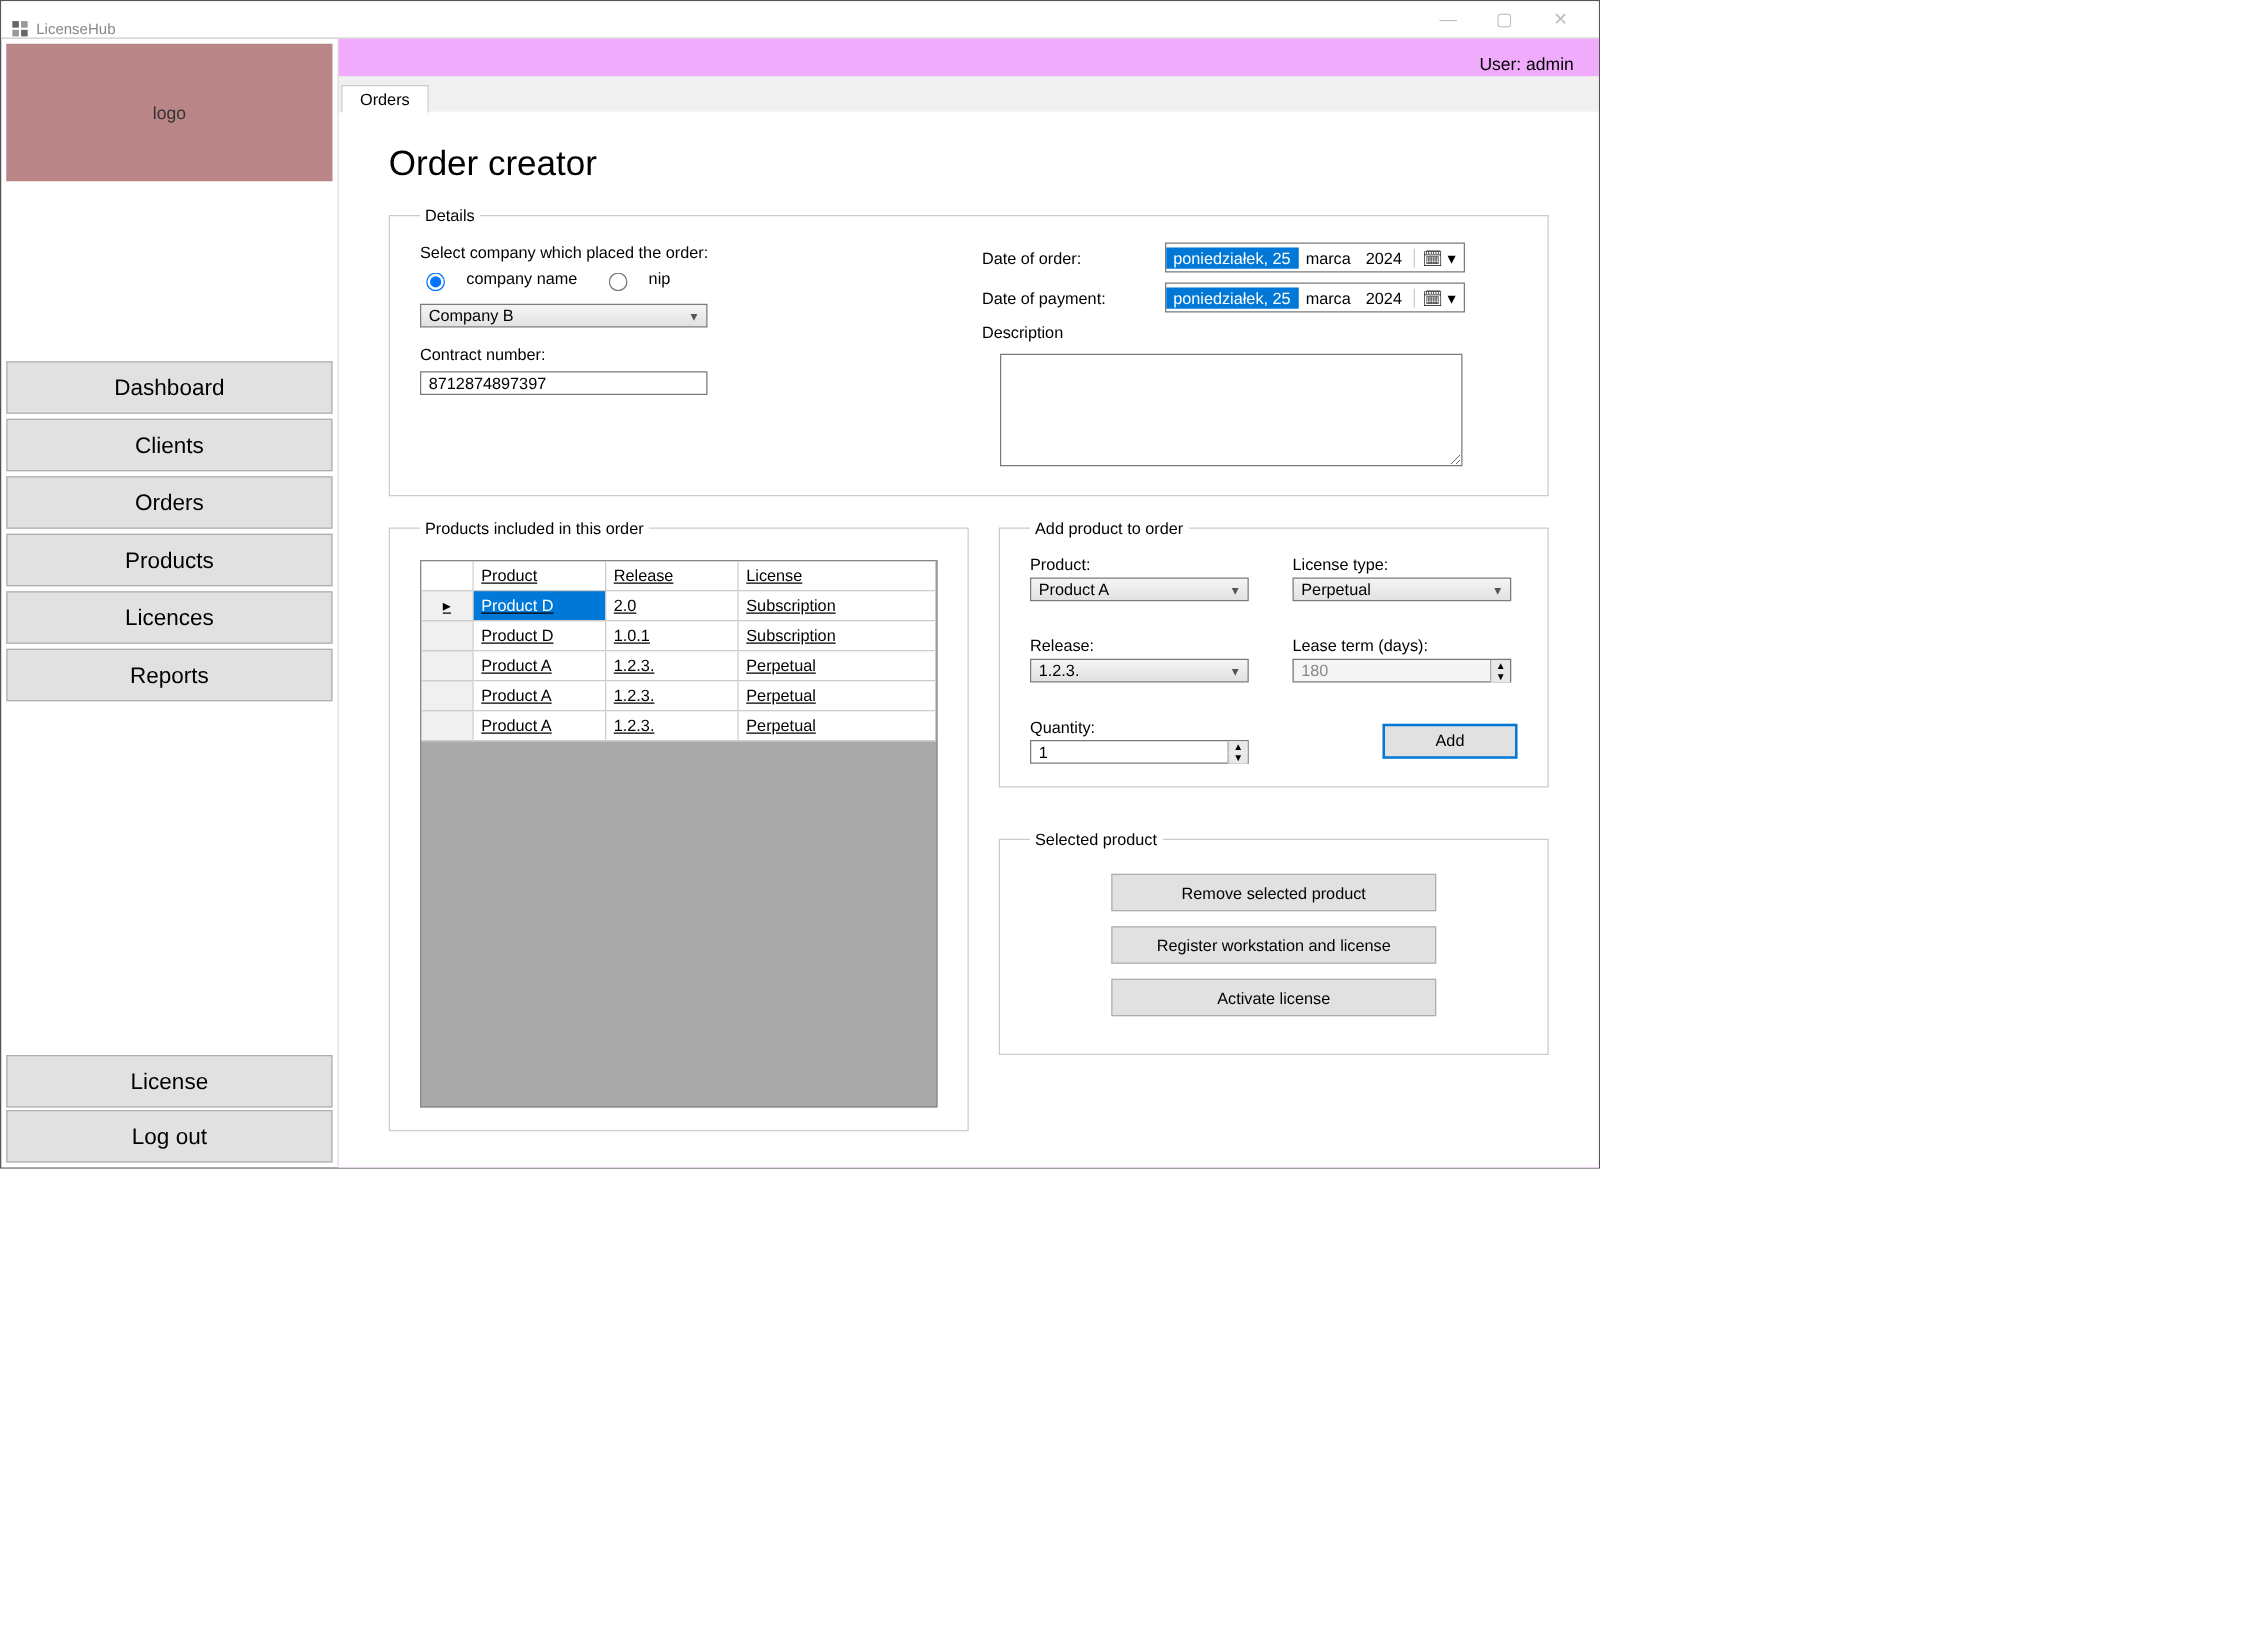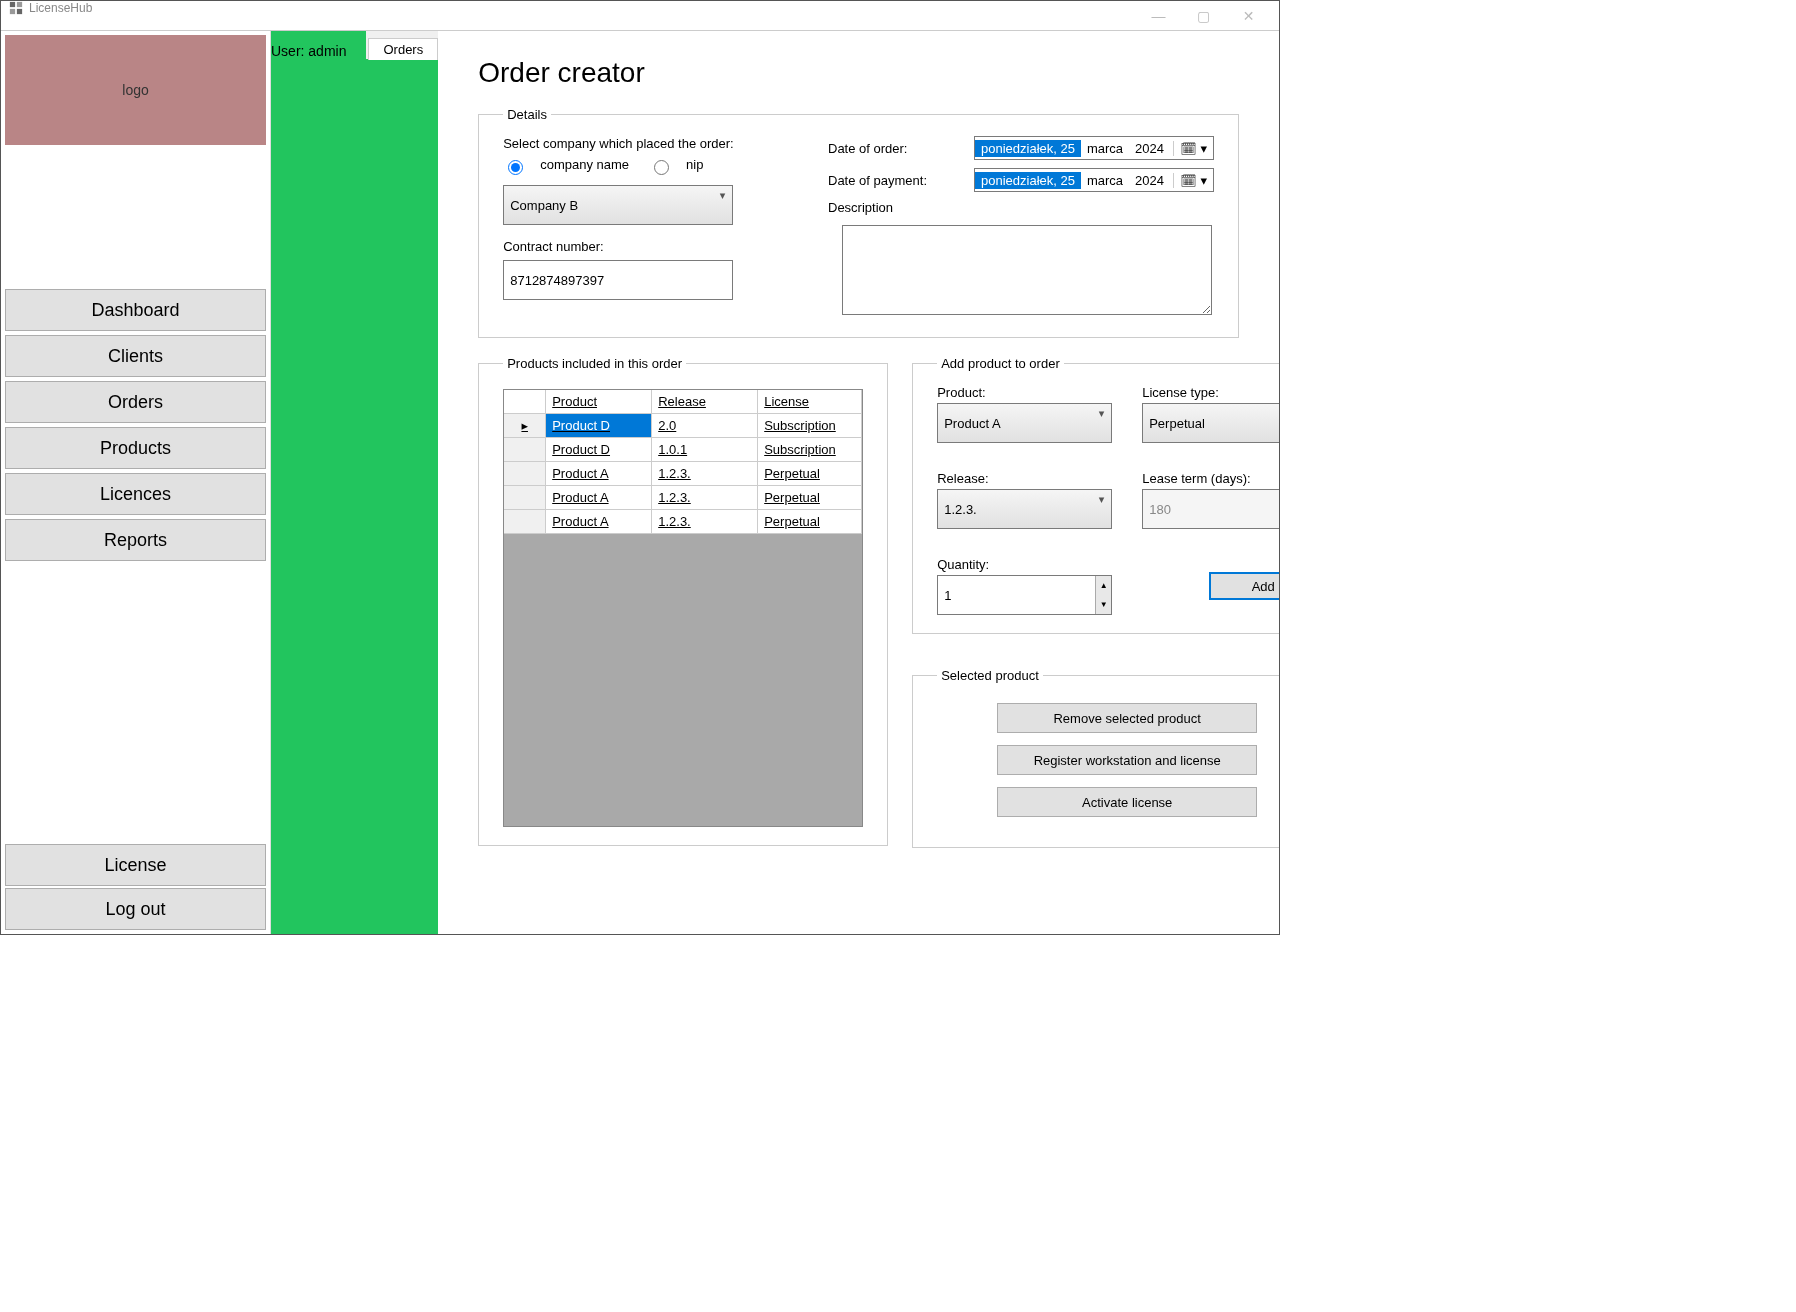--- a/index.html
+++ b/index.html
@@ -12,21 +12,21 @@
   background: #fff;
   display: flex;
   flex-direction: column;
   position: relative;
 }
 .titlebar {
   height: 30px;
   background: #fff;
   border-bottom: 1px solid #ccc;
   display: flex;
-  align-items: flex-start;
+  align-items: flex-end;
   padding: 0 8px;
   color: #888;
   font-size: 12px;
 }
 .titlebar .app-icon {
   width: 14px;
   height: 14px;
   margin-right: 6px;
   display: inline-block;
 }
@@ -77,24 +77,24 @@
   align-items: center;
   justify-content: center;
   cursor: pointer;
 }
 .sidebar-bottom {
   margin-top: auto;
 }
 .main {
   flex: 1;
   display: flex;
-  flex-direction: row;
+  flex-direction: column;
   min-width: 0;
   padding: 0;
-  background: #22c55e;
+  background: #f0abfc;
 }
 .user-row {
   text-align: right;
   padding: 12px 20px 2px 0;
   font-size: 14px;
 }
 .tabbar {
   height: 28px;
   border-bottom: 0;
   background: #f0f0f0;
@@ -135,21 +135,21 @@
   display: flex;
   gap: 60px;
 }
 .details-left { flex: 1; }
 .details-right { flex: 1.1; }
 .lbl { font-size: 13px; margin-bottom: 6px; display:block;}
 .radio-row { margin: 6px 0 10px 0; display:flex; gap:20px; align-items:center;}
 .radio-row label { font-size: 13px; display:flex; align-items:flex-start; gap:14px;}
 input[type=radio]{ width:15px; height:15px;}
 .combo, .textin, .datein, .numin {
-  height: 40px;
+  height: 19px;
   font-size: 13px;
   padding: 2px 6px;
   border: 1px solid #7a7a7a;
   background: #fff;
 }
 .combo {
   width: 230px;
   background: linear-gradient(#f5f5f5,#e1e1e1);
   appearance: none;
   padding-right: 22px;

